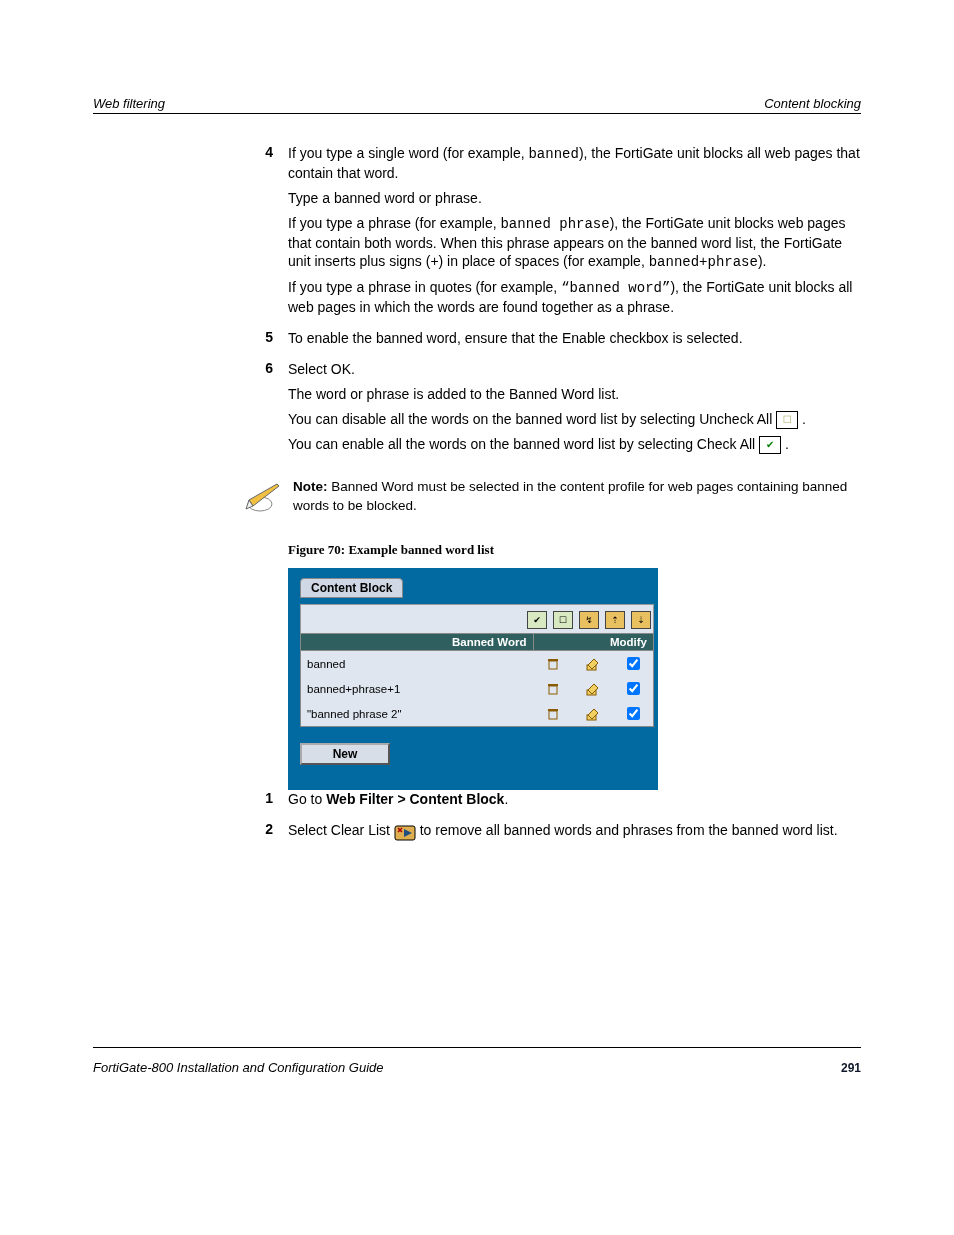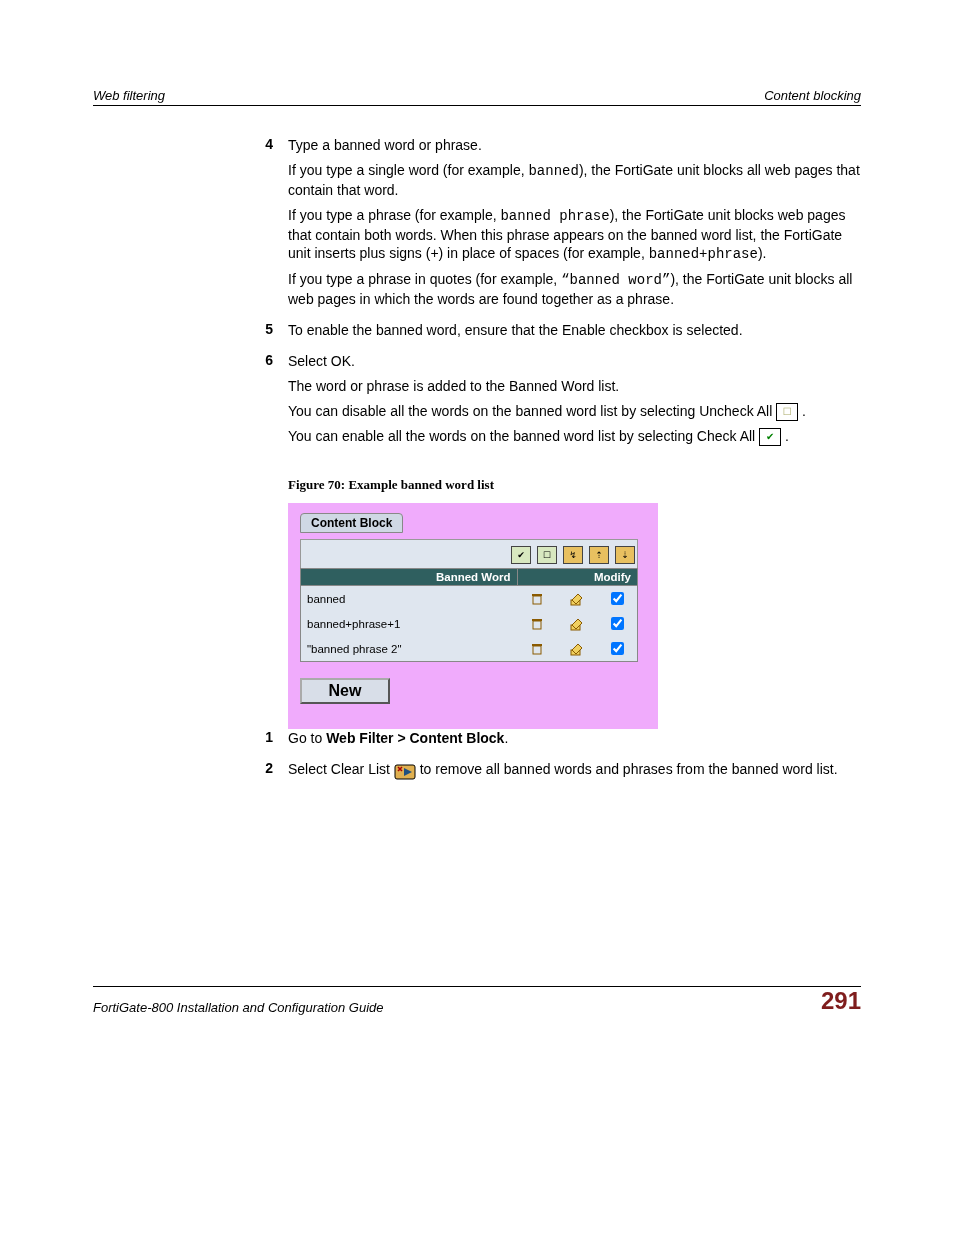--- a/index.html
+++ b/index.html
@@ -5,21 +5,21 @@
   body {
     font-family: Arial, Helvetica, sans-serif;
     font-size: 14px;
     color: #000;
     margin: 0;
     padding: 0;
     background: #fff;
   }
   .page {
     width: 928px;
-    margin: 8px auto;
+    margin: 16px auto;
     padding: 80px 80px 40px 80px;
     box-sizing: border-box;
   }
   .topline {
     display: flex;
     justify-content: space-between;
     font-style: italic;
     font-size: 13px;
     border-bottom: 1px solid #000;
     padding-bottom: 2px;
@@ -84,22 +84,22 @@
     line-height: 1.35;
     flex: 1;
   }
   .figcap {
     font-weight: bold;
     font-size: 13px;
     margin: 25px 0 10px 45px;
     font-family: Liberation Serif, serif;
   }
   .figure-box {
-    background: #f0abfc;
-    padding: 10px 20px 25px 12px;
+    background: #0369a1;
+    padding: 10px 4px 25px 12px;
     margin-left: 45px;
     width: 370px;
     box-sizing: border-box;
   }
   .tab-row { margin-bottom: 6px; }
   .tabimg {
     display: inline-block;
     background: #cfd8e4;
     border: 1px solid #888;
     border-radius: 4px 4px 0 0;
@@ -155,45 +155,45 @@
     vertical-align: middle;
   }
   .newbtn {
     margin-top: 16px;
     display: inline-block;
     width: 86px;
     padding: 2px 0;
     text-align: center;
     font-family: Verdana, sans-serif;
     font-weight: bold;
-    font-size: 16px;
+    font-size: 12px;
     background: #d8dee8;
     border: 2px outset #aaa;
   }
   h2.section {
     font-size: 18px;
     font-weight: bold;
     margin: 35px 0 10px 70px;
   }
   .footer {
     display: flex;
     justify-content: space-between;
     align-items: flex-end;
     border-top: 1px solid #000;
     margin-top: 200px;
-    padding-top: 0;
+    padding-top: 12px;
   }
   .footer .guide {
     font-style: italic;
     font-size: 13px;
   }
   .footer .pagen {
     font-weight: bold;
-    font-size: 24px;
-    color: #7f1d1d;
+    font-size: 12px;
+    color: #0f172a;
   }
   .clear-icon {
     display: inline-block;
     width: 22px;
     height: 18px;
     vertical-align: middle;
   }
 </style>
 </head>
 <body>
@@ -203,22 +203,22 @@
   <div class="topline">
     <span>Web filtering</span>
     <span>Content blocking</span>
   </div>
 
   <div class="content">
     <ol class="steps" id="steps-a">
         <li>
           <div class="num">4</div>
           <div class="body">
+            <p>If you type a single word (for example, <code>banned</code>), the FortiGate unit blocks all web pages that contain that word.</p>
             <p>Type a banned word or phrase.</p>
-            <p>If you type a single word (for example, <code>banned</code>), the FortiGate unit blocks all web pages that contain that word.</p>
             <p>If you type a phrase (for example, <code>banned phrase</code>), the FortiGate unit blocks web pages that contain both words. When this phrase appears on the banned word list, the FortiGate unit inserts plus signs (+) in place of spaces (for example, <code>banned+phrase</code>).</p>
             <p>If you type a phrase in quotes (for example, <code>“banned word”</code>), the FortiGate unit blocks all web pages in which the words are found together as a phrase.</p>
           </div>
         </li>
         <li>
           <div class="num">5</div>
           <div class="body">
             <p>To enable the banned word, ensure that the Enable checkbox is selected.</p>
           </div>
         </li>
@@ -227,20 +227,32 @@
           <div class="body">
             <p>Select OK.</p>
             <p>The word or phrase is added to the Banned Word list.</p>
             <p>You can disable all the words on the banned word list by selecting Uncheck All <span class="icon-box uncheck">☐</span> .</p>
             <p>You can enable all the words on the banned word list by selecting Check All <span class="icon-box check">✔</span> .</p>
           </div>
         </li>
       </ol>
   </div>
 
+  <div class="note-row">
+    <div class="note-icon">
+      <svg viewBox="0 0 40 34" width="40" height="34">
+        <ellipse cx="17" cy="24" rx="12" ry="7" fill="none" stroke="#888" stroke-width="1"></ellipse>
+        <path d="M6,20 L34,4 L36,6 L10,26 Z" fill="#f2c040" stroke="#666" stroke-width="1"></path>
+        <path d="M6,20 L3,29 L10,26 Z" fill="#eee" stroke="#666"></path>
+      </svg>
+    </div>
+    <div class="note-text">
+      <b>Note:</b><span> Banned Word must be selected in the content profile for web pages containing banned words to be blocked.</span>
+    </div>
+  </div>
 
   <div class="content">
     <div class="figcap">Figure 70: Example banned word list</div>
 
     <div class="figure-box">
       <div class="tab-row">
         <span class="tabimg">Content Block</span>
       </div>
 
       <div class="toolbar">

